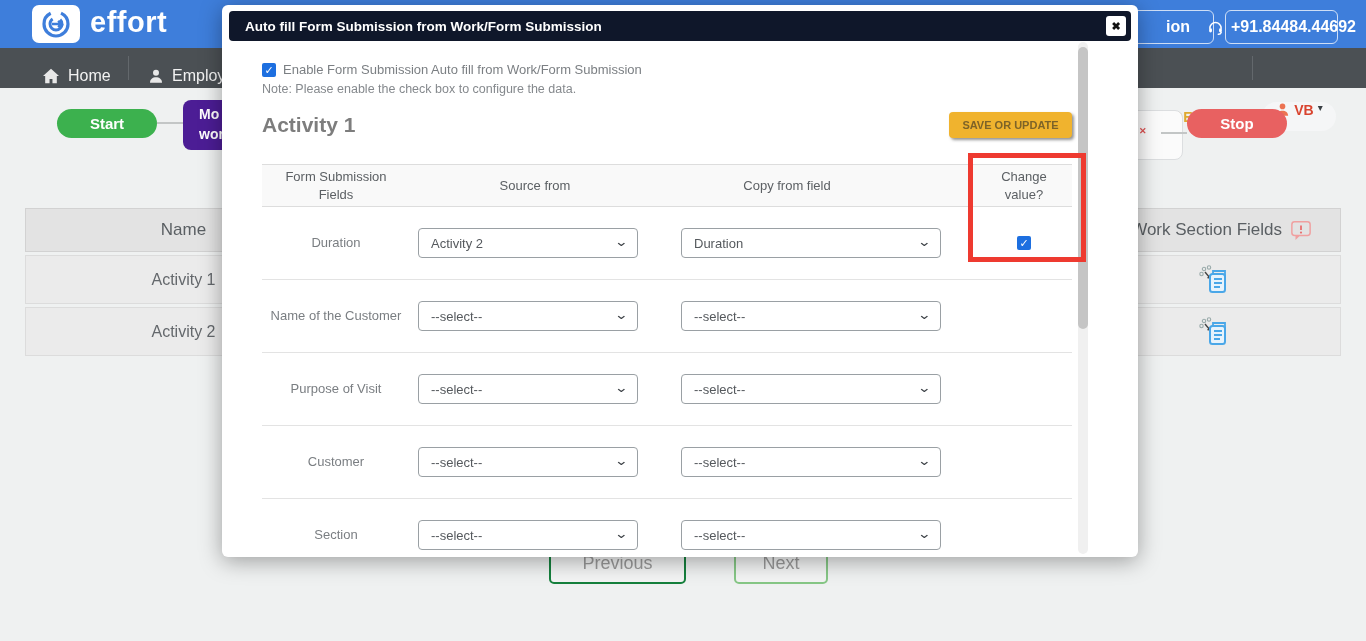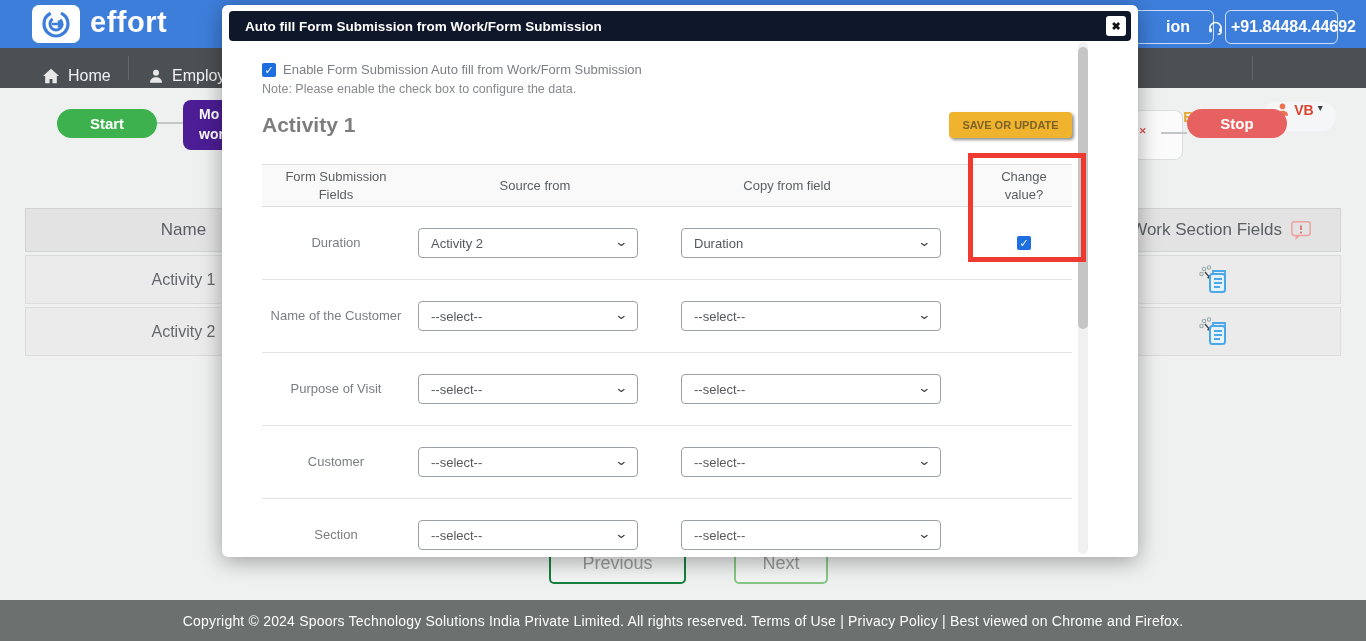--- a/index.html
+++ b/index.html
@@ -204,23 +204,20 @@
         <rect x="12" y="9" width="15" height="18" rx="2.5" fill="#e7f3fc" stroke="#4aa7e8" stroke-width="2"></rect>
         <path d="M16 14h8M16 18h8M16 22h6" stroke="#4aa7e8" stroke-width="1.8"></path>
         <path d="M15 9v-3h12v16" fill="none" stroke="#4aa7e8" stroke-width="1.8"></path>
       </svg>
     </div>
   </div>
 
   <button class="pg-btn btn-prev">Previous</button>
   <button class="pg-btn btn-next">Next</button>
 
-  <div class="footer">
-    <span>Copyright © 2024 Spoors Technology Solutions India Private Limited. All rights reserved. Terms of Use | Privacy Policy | Best viewed on Chrome and Firefox.</span>
-  </div>
 
   <div class="modal">
     <div class="modal-header">
       <span class="modal-title">Auto fill Form Submission from Work/Form Submission</span>
       <button class="modal-close">✖</button>
     </div>
 
     <div class="enable-row">
       <span class="cbx">✓</span>
       <span class="enable-label">Enable Form Submission Auto fill from Work/Form Submission</span>

